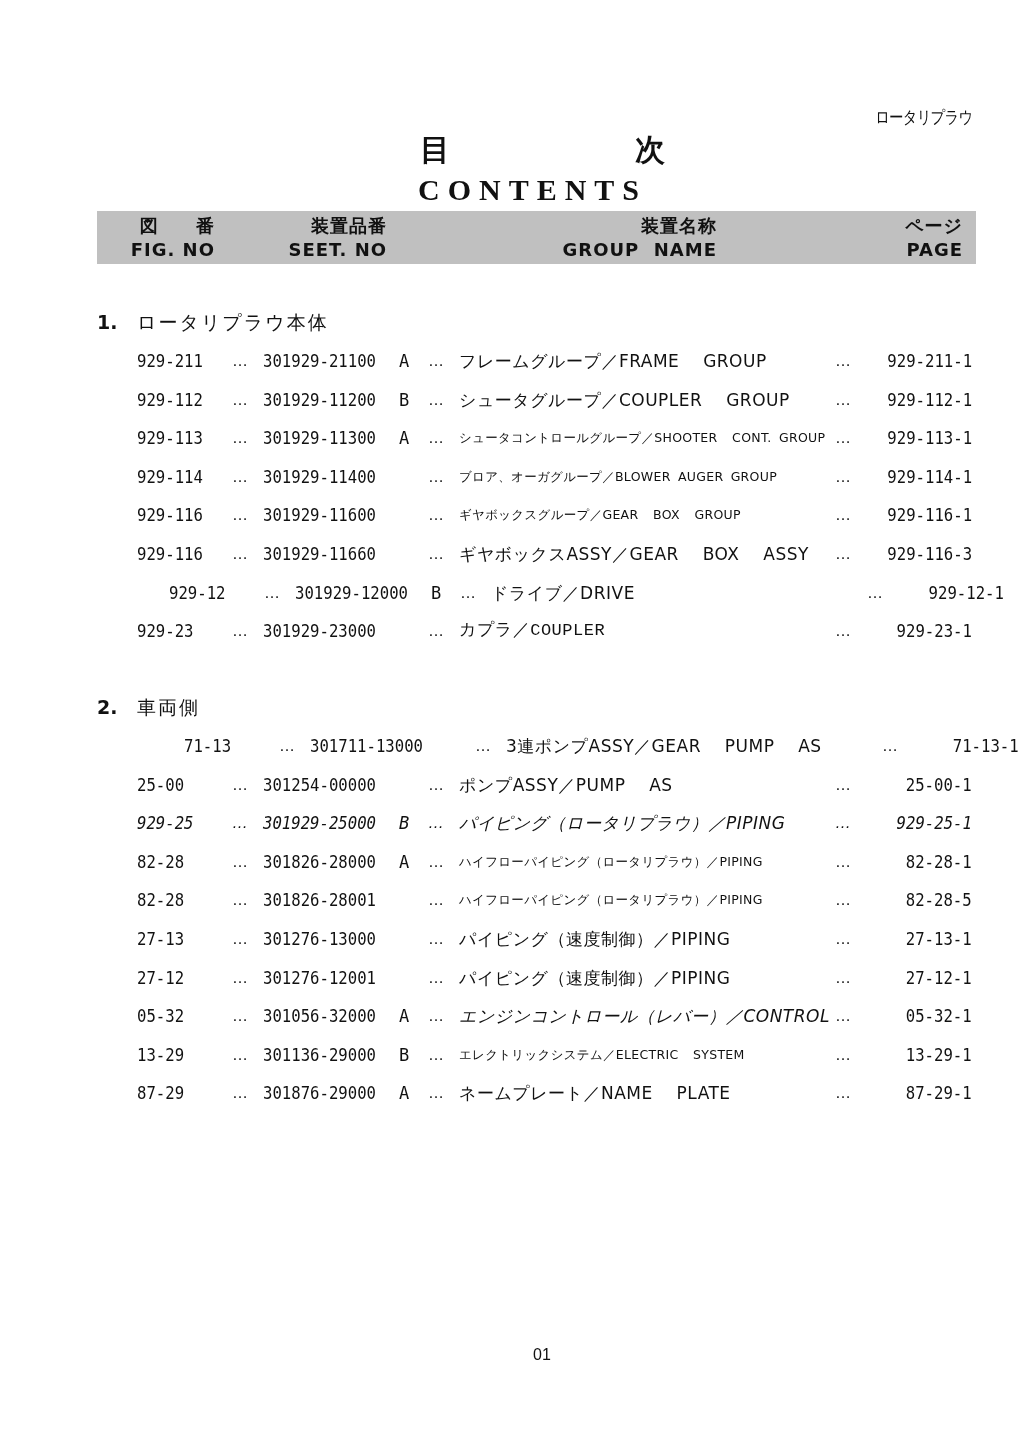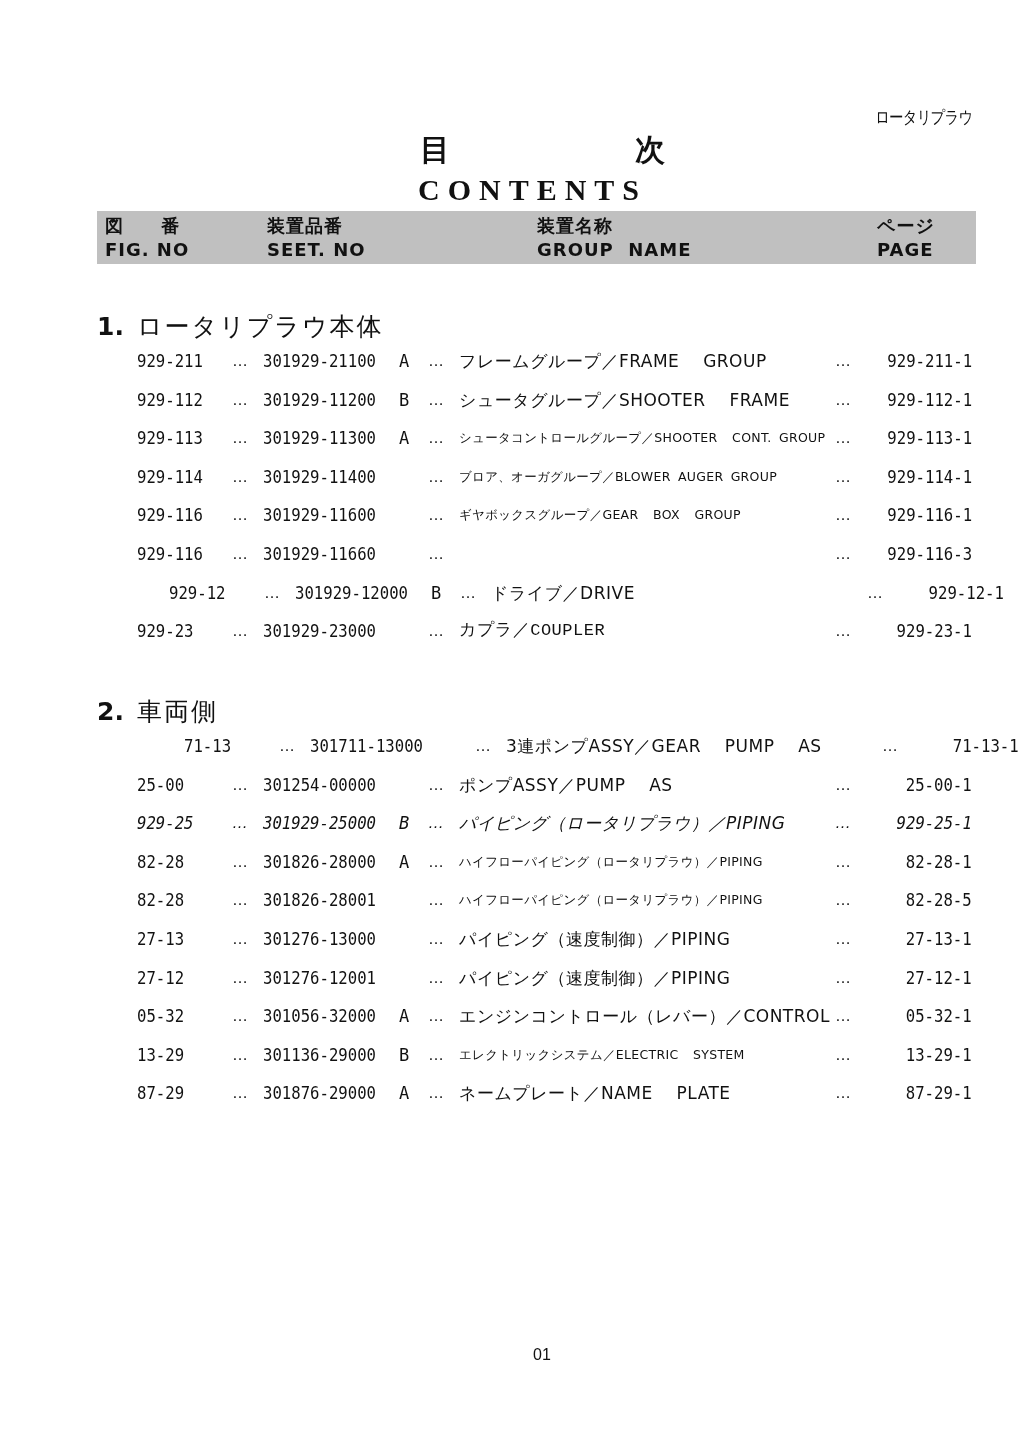--- a/index.html
+++ b/index.html
@@ -22,35 +22,35 @@
     .title-en {
       position: absolute; top: 173px; left: 418px; width: 250px;
       font-size: 30px; font-weight: bold; letter-spacing: 8px;
       font-family: Liberation Serif, serif;
     }
     .header-band {
       position: absolute; top: 211px; left: 97px; width: 879px; height: 53px;
       background: #c0c0c0;
     }
     .hcol {
-      position: absolute; top: 3px; text-align: left;
+      position: absolute; top: 3px; text-align: right;
       font-weight: bold; font-size: 18px; line-height: 24px;
       font-family: "DejaVu Sans", sans-serif;
     }
     .hcol .jp { display: block; letter-spacing: 1px; }
     .hcol .en { display: block; letter-spacing: 1px; }
     .hcol-fig { left: 8px; width: 110px; }
     .hcol-fig .jp { word-spacing: 30px; }
     .hcol-sheet { left: 170px; width: 120px; }
     .hcol-group { left: 440px; width 180px; width: 180px; }
     .hcol-page { left: 780px; width: 86px; }
 
     .section-title {
       position: absolute; left: 97px;
-      font-size: 25px;
+      font-size: 19px;
       font-family: "DejaVu Sans", sans-serif;
     }
     .section-title .num { font-weight: bold; display: inline-block; width: 40px; }
     .section-title .name { letter-spacing: 2px; }
 
     .row {
       position: absolute; left: 0; width: 1024px; height: 30px;
       font-size: 18px; line-height: 30px;
     }
     .row span { position: absolute; top: 0; white-space: nowrap; }
@@ -110,21 +110,21 @@
       <span class="c-name" style="white-space: pre;">フレームグループ／FRAME  GROUP</span>
       <span class="c-dots3">…</span>
       <span class="c-page">929-211-1</span>
     </div>
     <div class="row" style="top: 384.6px;">
       <span class="c-fig">929-112</span>
       <span class="c-dots1">…</span>
       <span class="c-sheet">301929-11200</span>
       <span class="c-rev">B</span>
       <span class="c-dots2">…</span>
-      <span class="c-name" style="white-space: pre;">シュータグループ／SHOOTER  FRAME</span>
+      <span class="c-name" style="white-space: pre;">シュータグループ／COUPLER  GROUP</span>
       <span class="c-dots3">…</span>
       <span class="c-page">929-112-1</span>
     </div>
     <div class="row" style="top: 423.2px;">
       <span class="c-fig">929-113</span>
       <span class="c-dots1">…</span>
       <span class="c-sheet">301929-11300</span>
       <span class="c-rev">A</span>
       <span class="c-dots2">…</span>
       <span class="c-name small" style="white-space: pre;">シュータコントロールグループ／SHOOTER  CONT. GROUP</span>
@@ -150,20 +150,21 @@
       <span class="c-name small" style="white-space: pre;">ギヤボックスグループ／GEAR  BOX  GROUP</span>
       <span class="c-dots3">…</span>
       <span class="c-page">929-116-1</span>
     </div>
     <div class="row" style="top: 539px;">
       <span class="c-fig">929-116</span>
       <span class="c-dots1">…</span>
       <span class="c-sheet">301929-11660</span>
       <span class="c-rev"></span>
       <span class="c-dots2">…</span>
+      <span class="c-name" style="white-space: pre;">ギヤボックスASSY／GEAR  BOX  ASSY</span>
       <span class="c-dots3">…</span>
       <span class="c-page">929-116-3</span>
     </div>
     <div class="row" style="top: 577.6px; margin-left: 32px;">
       <span class="c-fig">929-12</span>
       <span class="c-dots1">…</span>
       <span class="c-sheet">301929-12000</span>
       <span class="c-rev">B</span>
       <span class="c-dots2">…</span>
       <span class="c-name" style="white-space: pre;">ドライブ／DRIVE</span>
@@ -250,21 +251,21 @@
       <span class="c-name" style="white-space: pre;">パイピング（速度制御）／PIPING</span>
       <span class="c-dots3">…</span>
       <span class="c-page">27-12-1</span>
     </div>
     <div class="row" style="top: 1001.2px;">
       <span class="c-fig">05-32</span>
       <span class="c-dots1">…</span>
       <span class="c-sheet">301056-32000</span>
       <span class="c-rev">A</span>
       <span class="c-dots2">…</span>
-      <span class="c-name" style="white-space: pre;">エンジンコントロール（レバー）／CONTROL</span>
+      <span class="c-name" style="white-space: pre; font-style: italic;">エンジンコントロール（レバー）／CONTROL</span>
       <span class="c-dots3">…</span>
       <span class="c-page">05-32-1</span>
     </div>
     <div class="row" style="top: 1039.8px;">
       <span class="c-fig">13-29</span>
       <span class="c-dots1">…</span>
       <span class="c-sheet">301136-29000</span>
       <span class="c-rev">B</span>
       <span class="c-dots2">…</span>
       <span class="c-name small" style="white-space: pre;">エレクトリックシステム／ELECTRIC  SYSTEM</span>

